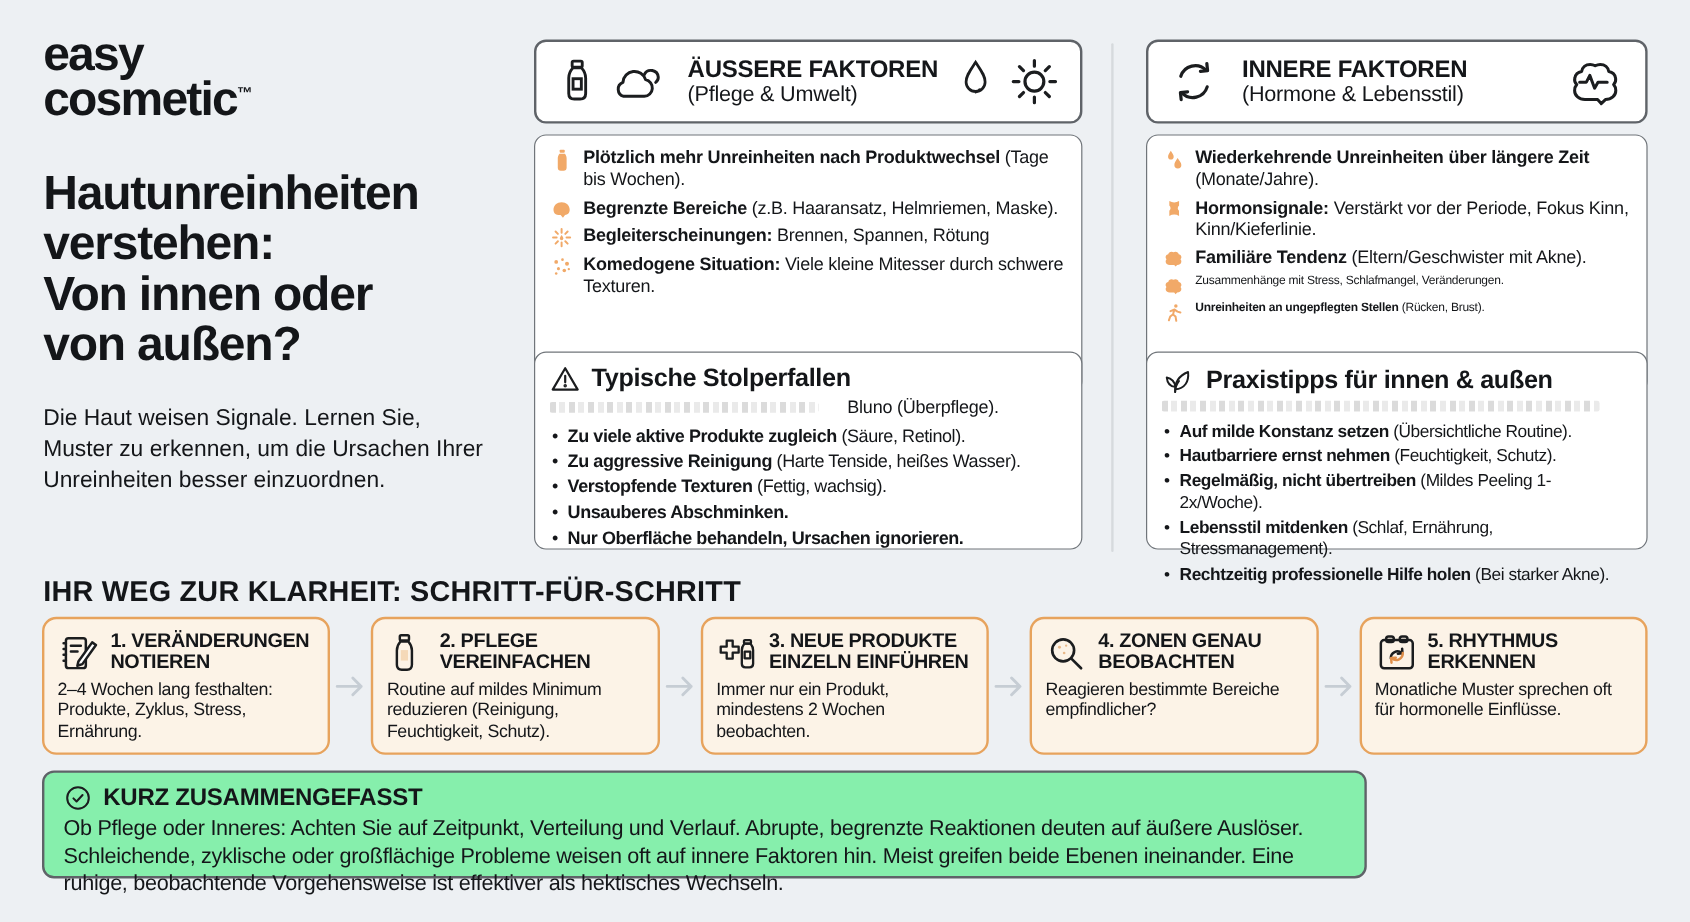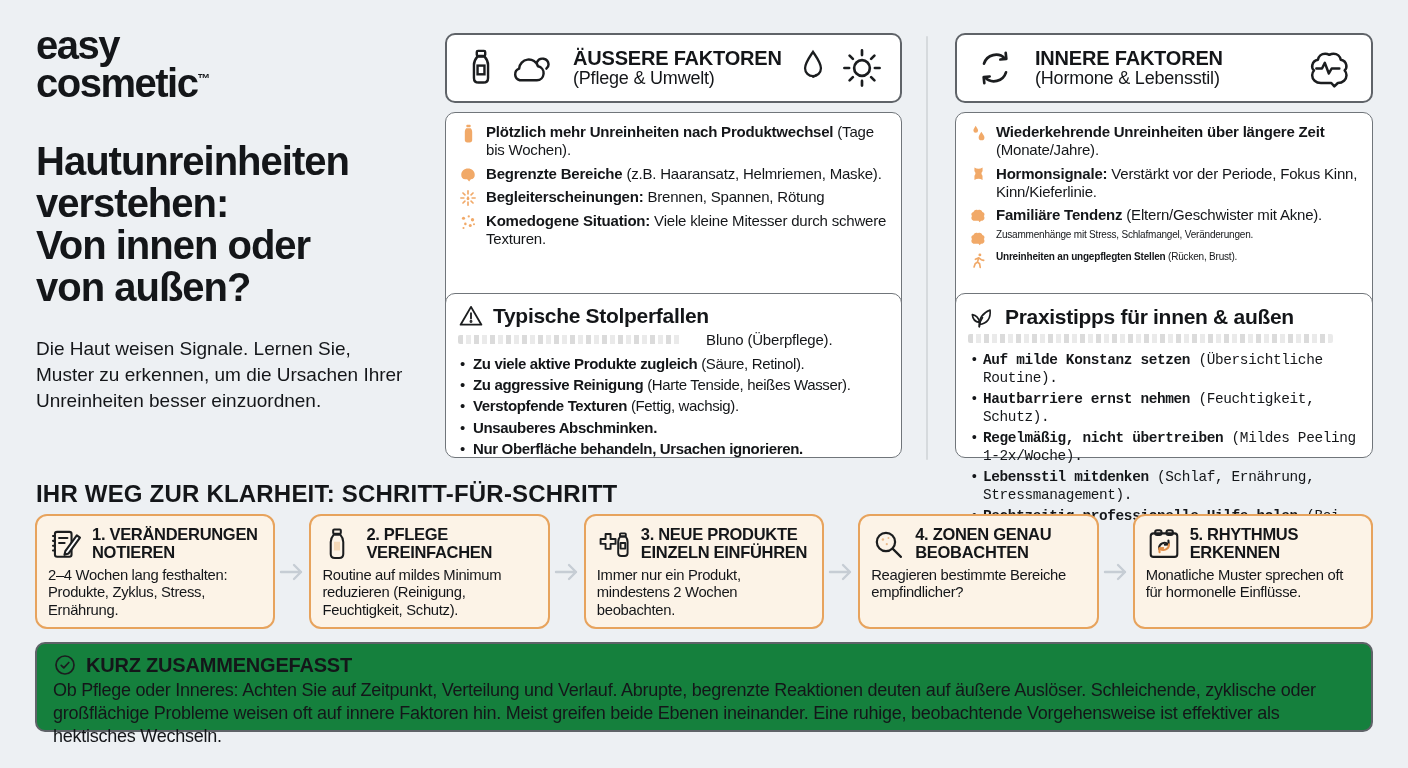--- a/index.html
+++ b/index.html
@@ -54,41 +54,41 @@
     background:repeating-linear-gradient(90deg,#b9b9b9 0 5px,transparent 5px 8px,#d6d6d6 8px 13px,transparent 13px 16px);
   }
   .garble-row .garble { flex:0 0 52%; }
   .garble.full { width:93%; margin:4px 0 8px; }
   .garble-tail { font-size:15px; font-weight:500; letter-spacing:-.2px; }
 
   ul.plain { list-style:none; }
   ul.plain li { font-size:15px; line-height:1.28; letter-spacing:-.35px; font-weight:500; padding-left:15px; position:relative; margin-bottom:2px; }
   ul.plain li::before { content:"•"; position:absolute; left:2px; }
   ul.plain .b { font-weight:800; }
-  ul.tips li { font-size:14.4px;font-family:Liberation Mono, monospace; }
+  ul.tips li { font-size:14.4px; }
 
   .vdivider { left:926px; top:36px; width:2px; height:424px; background:#d6dadd; border-radius:1px; }
 
   
   .steps-heading { left:36px; top:480px; font-size:24px; font-weight:800; letter-spacing:.2px; }
   .steps-row { left:35px; top:514px; width:1338px; display:flex; align-items:stretch; gap:4px; }
   .step-card {
     flex:1 1 0; background:#fcf3e7; border:2px solid #e7a35d; border-radius:12px;
     padding:10px 11px 8px;
   }
   .step-head { display:flex; gap:8px; align-items:flex-start; }
   .step-ic { flex:0 0 36px; margin-top:1px; }
   .step-title { font-size:16.5px; font-weight:800; line-height:1.08; letter-spacing:-.3px; }
   .step-desc { font-size:14.8px; font-weight:500; line-height:1.18; letter-spacing:-.3px; margin-top:4px; }
   .step-arrow { flex:0 0 26px; display:flex; align-items:center; justify-content:center; }
 
   
   .summary {
-    left:35px; top:642px; width:1338px; height:90px;
-    background:#15803d; border:2px solid #5f6368; border-radius:10px;
+    left:35px; top:642px; width:1104px; height:90px;
+    background:#86efac; border:2px solid #5f6368; border-radius:10px;
     padding:9px 16px;
   }
   .summary-title-row { display:flex; align-items:center; gap:9px; margin-bottom:2px; }
   .summary-title { font-size:20px; font-weight:800; letter-spacing:-.2px; }
   .summary-text { font-size:18px; font-weight:500; line-height:1.28; letter-spacing:-.25px; }
 
   svg { display:block; }
 </style>
 </head>
 <body>

